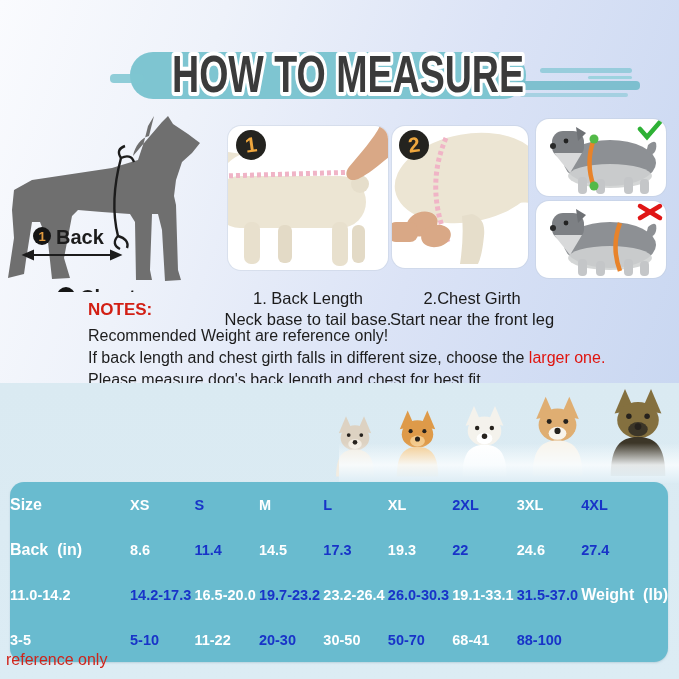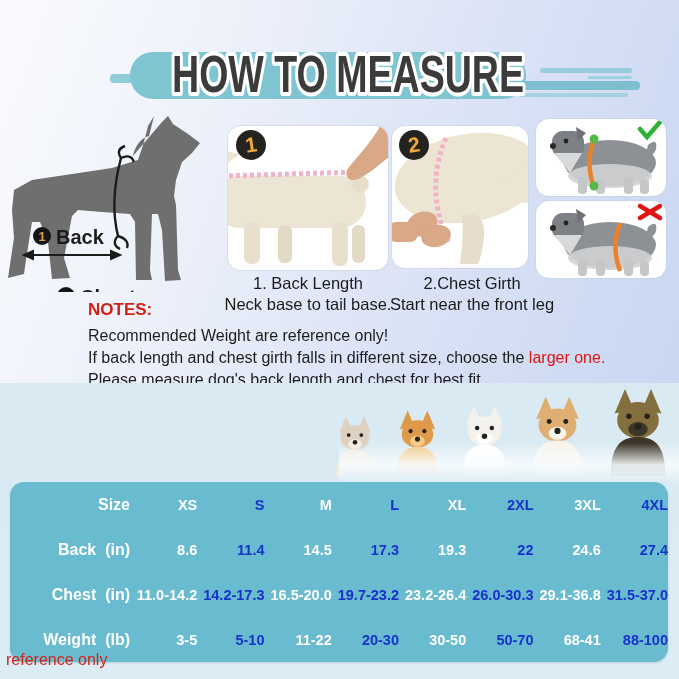--- a/index.html
+++ b/index.html
@@ -15,21 +15,21 @@
   }
   .title-svg{position:absolute;left:0;top:26px;}
   
   .diagram-svg{position:absolute;left:2px;top:110px;}
   
   .photo-card{position:absolute;background:#fff;border-radius:13px;overflow:hidden;box-shadow:0 0 0 1px rgba(190,200,215,.35);}
   .card-back{left:228px;top:126px;width:160px;height:144px;}
   .card-chest{left:392px;top:126px;width:136px;height:142px;}
   .card-ok{left:536px;top:119px;width:130px;height:77px;}
   .card-bad{left:536px;top:201px;width:130px;height:77px;}
-  .caption{position:absolute;text-align:center;font-size:16.5px;line-height:21px;color:#1b1b1b;}
+  .caption{position:absolute;text-align:center;font-size:16.5px;line-height:21px;color:#1b1b1b;margin-top:15px;}
   .caption-1{left:218px;top:273px;width:180px;}
   .caption-2{left:382px;top:273px;width:180px;}
   
   .notes{position:absolute;left:88px;top:300px;width:585px;}
   .notes-heading{color:#d21f14;font-weight:bold;font-size:17px;margin-bottom:5px;}
   .notes-line{font-size:16px;line-height:22px;color:#1d1d1d;}
   .notes-highlight{color:#e0140e;}
   
   .bottom-section{
     position:absolute;left:0;top:383px;width:679px;height:296px;
@@ -45,21 +45,21 @@
     background:linear-gradient(180deg,rgba(255,255,255,0) 0%,rgba(248,252,254,.9) 55%,rgba(220,236,244,1) 100%);
     pointer-events:none;
   }
   
   .size-chart{
     position:absolute;left:10px;top:99px;width:658px;height:180px;
     background:#69bbcf;border-radius:14px;
     display:grid;grid-template-columns:120px repeat(8,1fr);grid-template-rows:repeat(4,1fr);
     align-items:center;box-shadow:0 1px 2px rgba(120,160,175,.35);
   }
-  .cell{text-align:right;font-weight:bold;font-size:14.5px;white-space:pre;}
+  .cell{text-align:left;font-weight:bold;font-size:14.5px;white-space:pre;}
   .cell.lbl{font-size:16px;color:#ffffff;}
   .cell.white{color:#ffffff;}
   .cell.blue{color:#1833c8;}
   .chart-footnote{
     position:absolute;left:6px;top:268px;color:#d0241a;font-size:16px;
   }
 </style>
 </head>
 <body>
 
@@ -294,28 +294,27 @@
         <div class="cell blue">4XL</div>
         <div class="cell lbl">Back  (in)</div>
         <div class="cell white">8.6</div>
         <div class="cell blue">11.4</div>
         <div class="cell white">14.5</div>
         <div class="cell blue">17.3</div>
         <div class="cell white">19.3</div>
         <div class="cell blue">22</div>
         <div class="cell white">24.6</div>
         <div class="cell blue">27.4</div>
-        <div class="cell lbl">Chest  (in)</div>
         <div class="cell white">11.0-14.2</div>
         <div class="cell blue">14.2-17.3</div>
         <div class="cell white">16.5-20.0</div>
         <div class="cell blue">19.7-23.2</div>
         <div class="cell white">23.2-26.4</div>
         <div class="cell blue">26.0-30.3</div>
-        <div class="cell white">29.1-36.8</div>
+        <div class="cell white">19.1-33.1</div>
         <div class="cell blue">31.5-37.0</div>
         <div class="cell lbl">Weight  (lb)</div>
         <div class="cell white">3-5</div>
         <div class="cell blue">5-10</div>
         <div class="cell white">11-22</div>
         <div class="cell blue">20-30</div>
         <div class="cell white">30-50</div>
         <div class="cell blue">50-70</div>
         <div class="cell white">68-41</div>
         <div class="cell blue">88-100</div>

